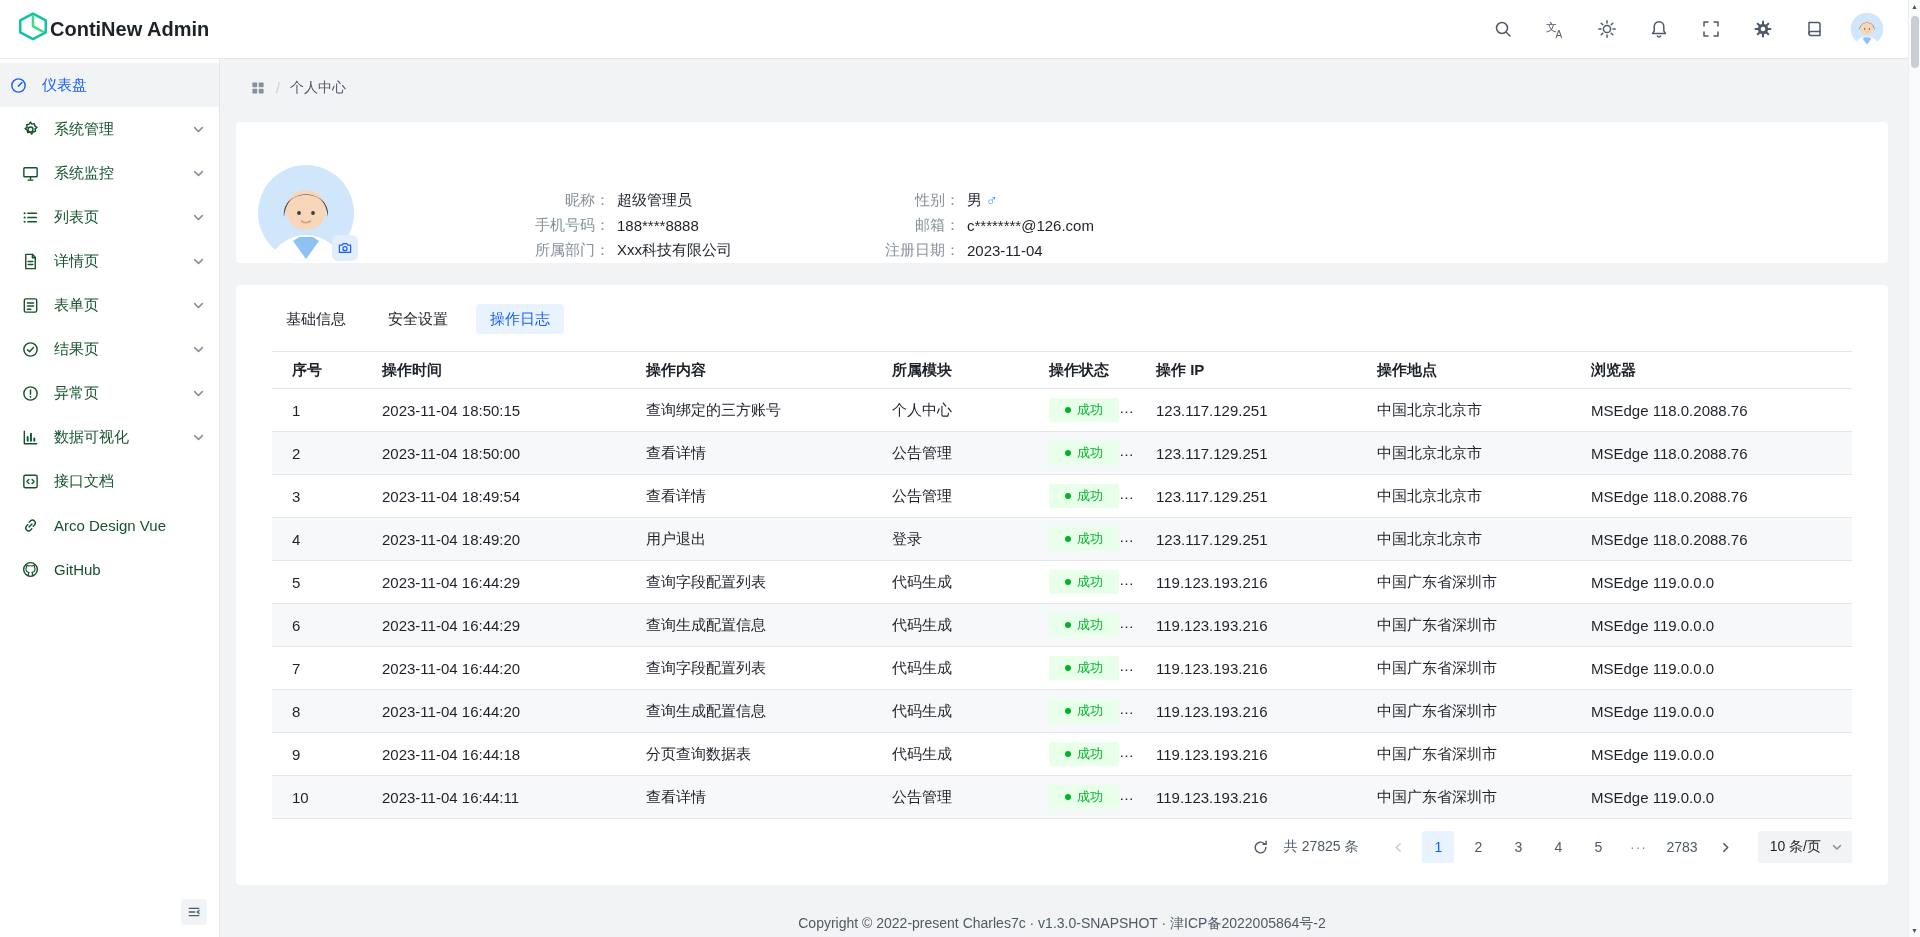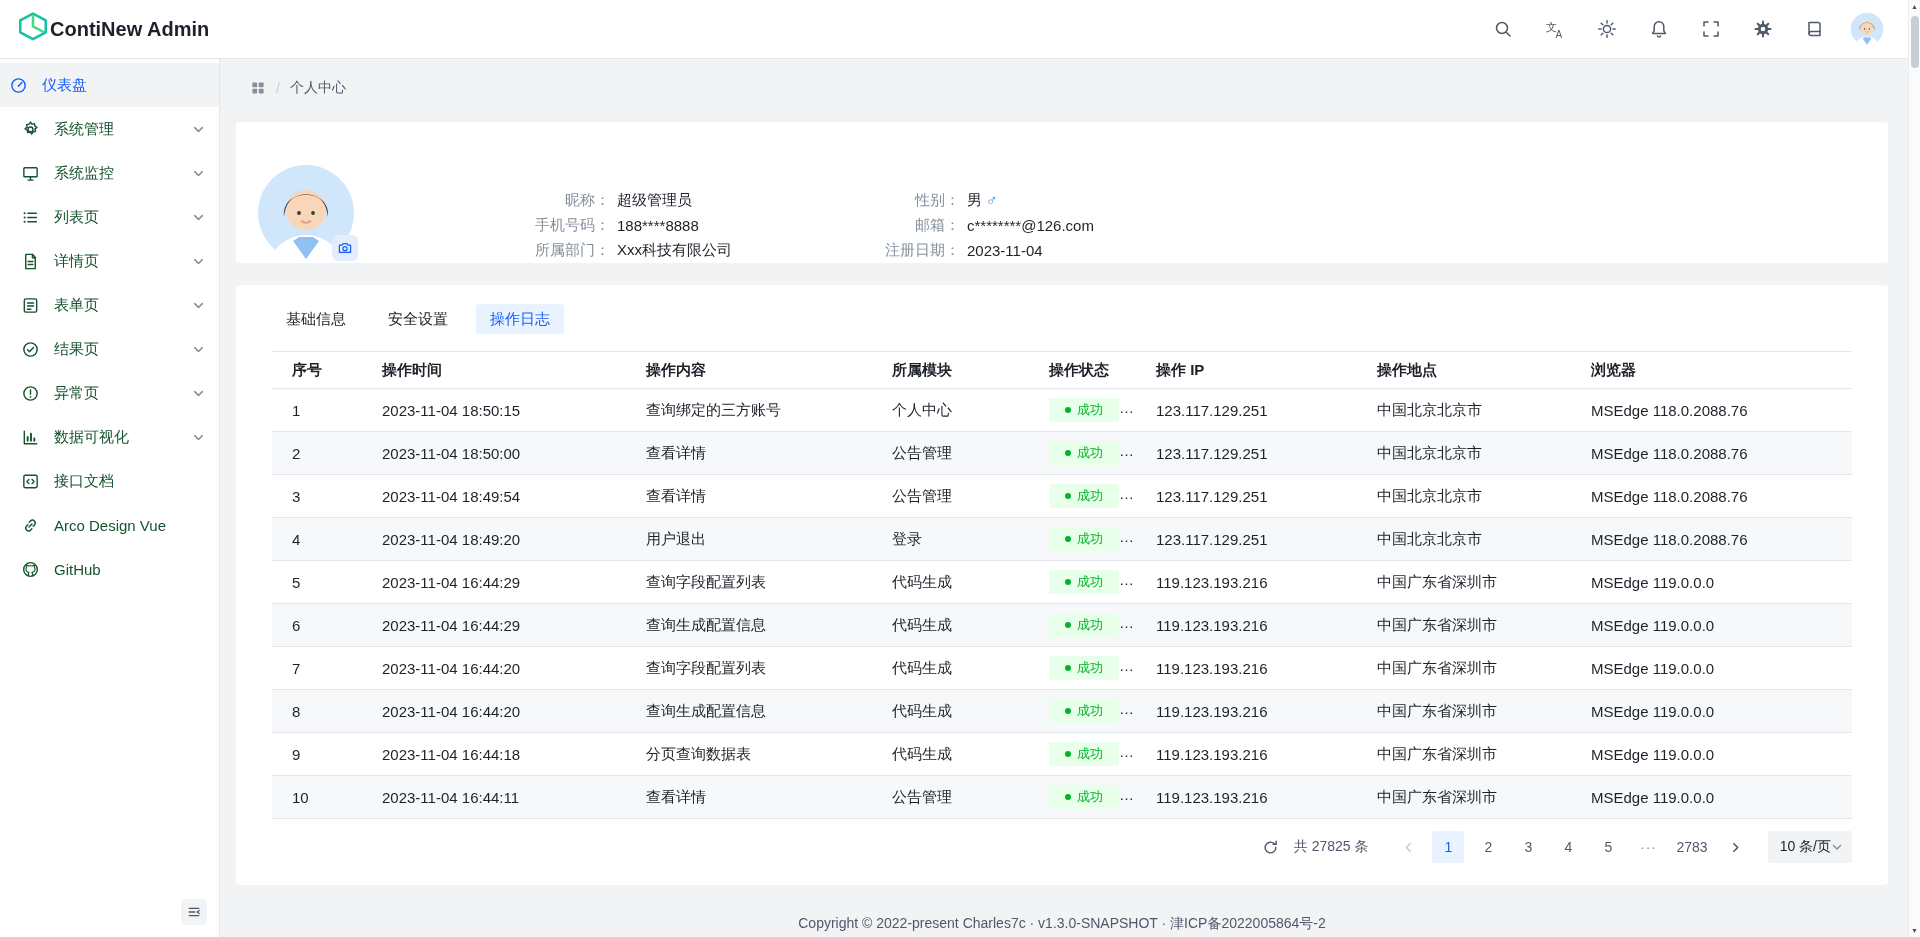--- a/index.html
+++ b/index.html
@@ -83,21 +83,21 @@
   .pg-total{margin-right:16px;}
   .pg-nav{width:32px;height:32px;display:flex;align-items:center;justify-content:center;cursor:pointer;color:#4e5969;}
   .pg-nav.disabled{color:#c9cdd4;cursor:default;}
   .pg-nav svg{width:13px;height:13px;}
   #page-items{display:flex;align-items:center;gap:8px;}
   .page-item{min-width:32px;height:32px;line-height:32px;text-align:center;border-radius:2px;
     color:#4e5969;cursor:pointer;padding:0 4px;}
   .page-item.active{background:#e8f3ff;color:#165dff;font-weight:500;}
   .page-item.more{letter-spacing:1px;color:#86909c;}
   .page-size{height:32px;background:#f2f3f5;border-radius:2px;display:flex;align-items:center;
-    padding:0 9px 0 12px;cursor:pointer;color:#1d2129;margin-left:8px;}
+    gap:10px;padding:0 9px 0 12px;cursor:pointer;color:#1d2129;margin-left:8px;}
   .page-size .chev svg{width:12px;height:12px;}
 
   .footer{text-align:center;color:#4e5969;font-size:14px;padding-top:30px;}
 
   
   .scrollbar{position:fixed;top:0;right:0;width:12px;height:937px;background:#fafbfc;border-left:1px solid #ececec;z-index:50;}
   .sb-arrow{height:13px;display:flex;align-items:center;justify-content:center;font-size:7px;color:#505050;cursor:pointer;}
   .sb-arrow.bottom{position:absolute;bottom:0;left:0;right:0;}
   .sb-thumb{position:absolute;top:16px;left:2px;width:8px;height:52px;border-radius:4px;background:#c9cdd4;cursor:pointer;}
 </style>

